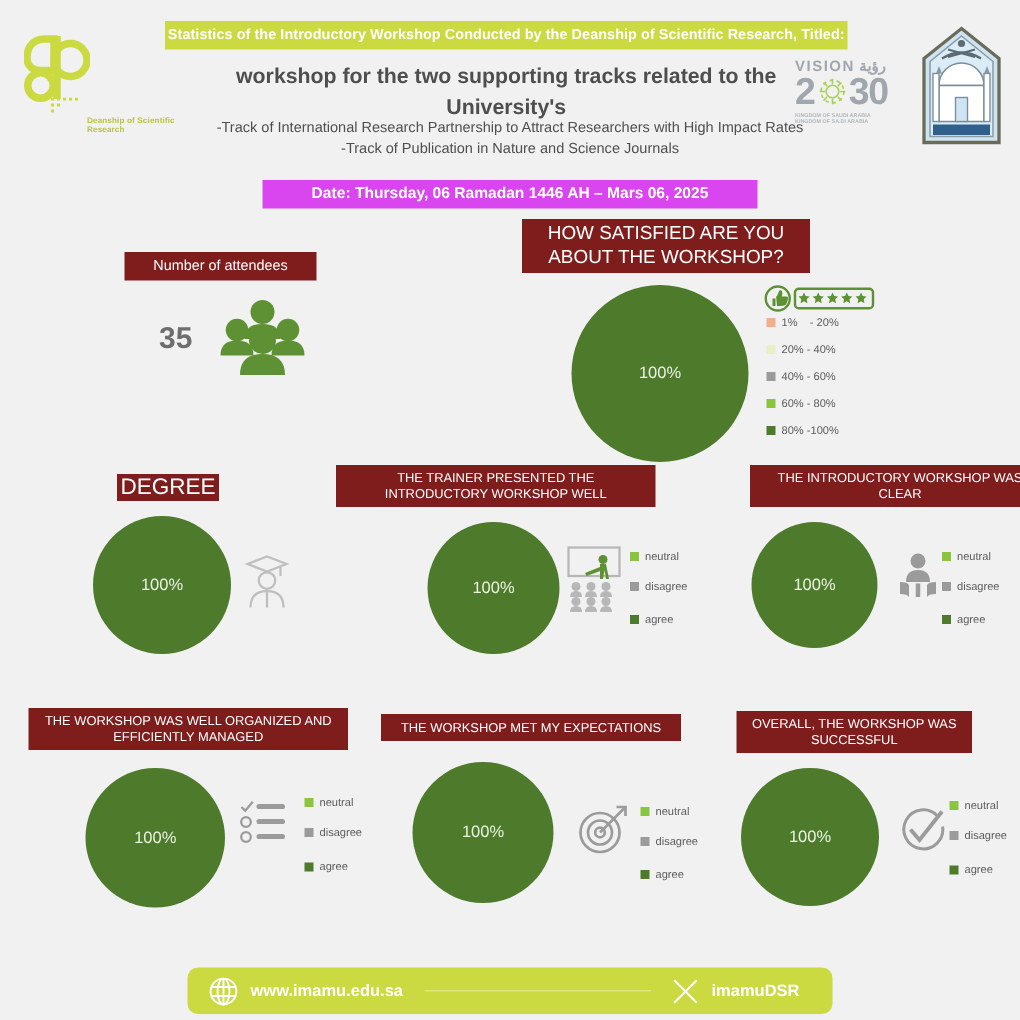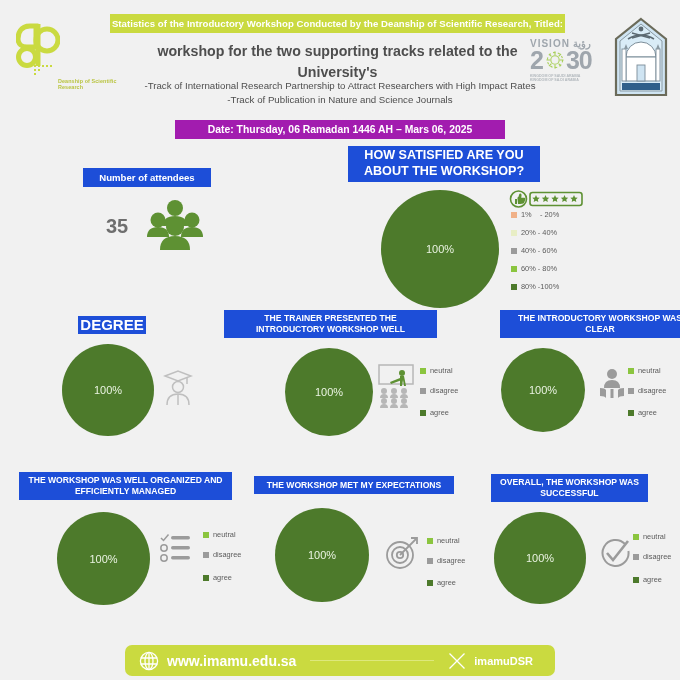--- a/index.html
+++ b/index.html
@@ -31,32 +31,32 @@
   .title-main{
     position:absolute;left:120px;top:41px;width:435px;
     text-align:center;color:#4e4e4e;font-size:14.2px;font-weight:bold;line-height:1.45;
   }
   .subtitle{
     position:absolute;left:95px;top:79px;width:490px;
     text-align:center;color:#4e4e4e;font-size:9.7px;font-weight:normal;line-height:1.45;
   }
   .banner-date{
     position:absolute;left:175px;top:120px;width:330px;height:19px;
-    background:#a21caf;color:#ffffff;font-size:10.4px;font-weight:bold;
+    background:#d946ef;color:#ffffff;font-size:10.4px;font-weight:bold;
     display:flex;align-items:center;justify-content:center;
   }
   .logo-vision{position:absolute;left:530px;top:38px;width:78px;height:58px;}
   .logo-vision .v-top{font-size:10px;color:#9fa6ad;letter-spacing:1px;font-weight:bold;}
   .logo-vision .v-num{font-size:25px;color:#9fa6ad;font-weight:bold;line-height:.9;letter-spacing:-1px;}
   .logo-vision .v-sub{font-size:3.6px;color:#b2b8bd;font-weight:bold;line-height:1.3;margin-top:2px;}
   .logo-univ{position:absolute;left:612px;top:17px;width:58px;height:82px;}
 
   
   .cardtitle{
-    position:absolute;background:#1d4ed8;color:#ffffff;font-weight:bold;
+    position:absolute;background:#7f1d1d;color:#ffffff;font-weight:normal;
     display:flex;align-items:center;justify-content:center;text-align:center;
     line-height:1.25;padding:3px 6px;box-sizing:border-box;
   }
   .pie{
     position:absolute;border-radius:50%;background:#4d7a2b;
     display:flex;align-items:center;justify-content:center;
     color:#eaf3e2;font-size:11px;
   }
   .legend{position:absolute;font-size:7.4px;color:#5b5b5b;}
   .legend .row{display:flex;align-items:center;margin-bottom:11px;}
@@ -111,21 +111,21 @@
   .ovr-title{left:491px;top:474px;width:157px;height:28px;font-size:8.6px;}
   .ovr-pie{left:494px;top:512px;width:92px;height:92px;}
   .ovr-icon{position:absolute;left:598px;top:538px;}
   .ovr-legend{left:633px;top:532px;}
 
   
   .footer{
     position:absolute;left:125px;top:645px;width:430px;height:31px;
     background:#cada40;border-radius:7px;display:flex;align-items:center;
   }
-  .footer .url{color:#ffffff;font-size:14px;font-weight:bold;margin-left:8px;}
+  .footer .url{color:#ffffff;font-size:11px;font-weight:bold;margin-left:8px;}
   .footer .handle{color:#ffffff;font-size:11px;font-weight:bold;margin-left:8px;}
   .footer .sep{flex:1;height:1px;background:#dde87c;margin:0 14px;}
 </style>
 </head>
 <body>
 
 <div class="page">
 
   <div class="header">
 

